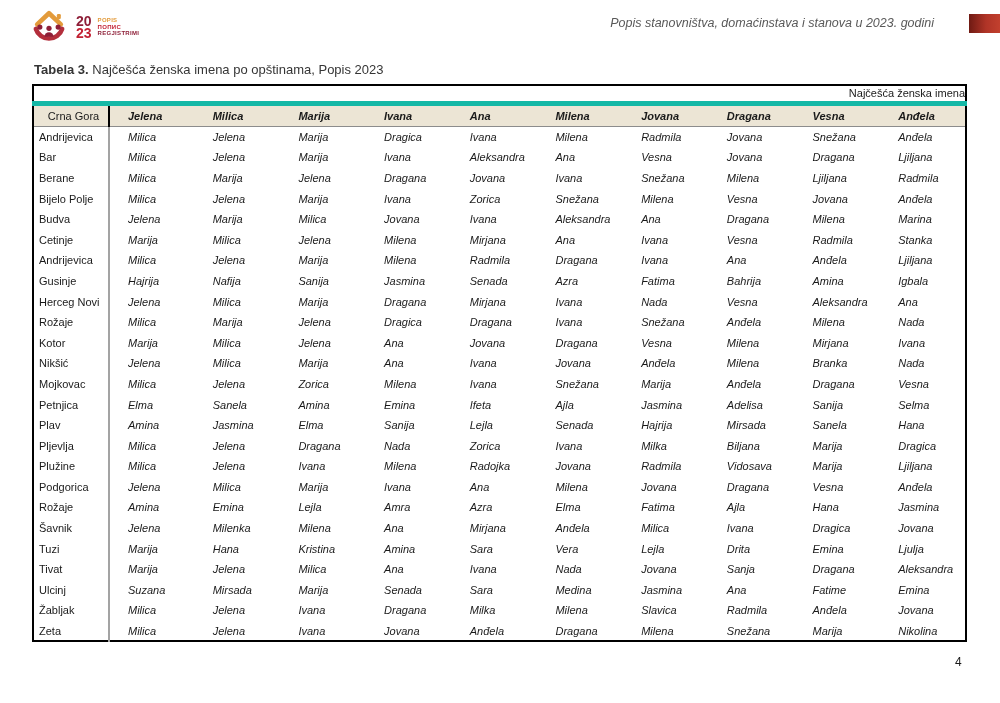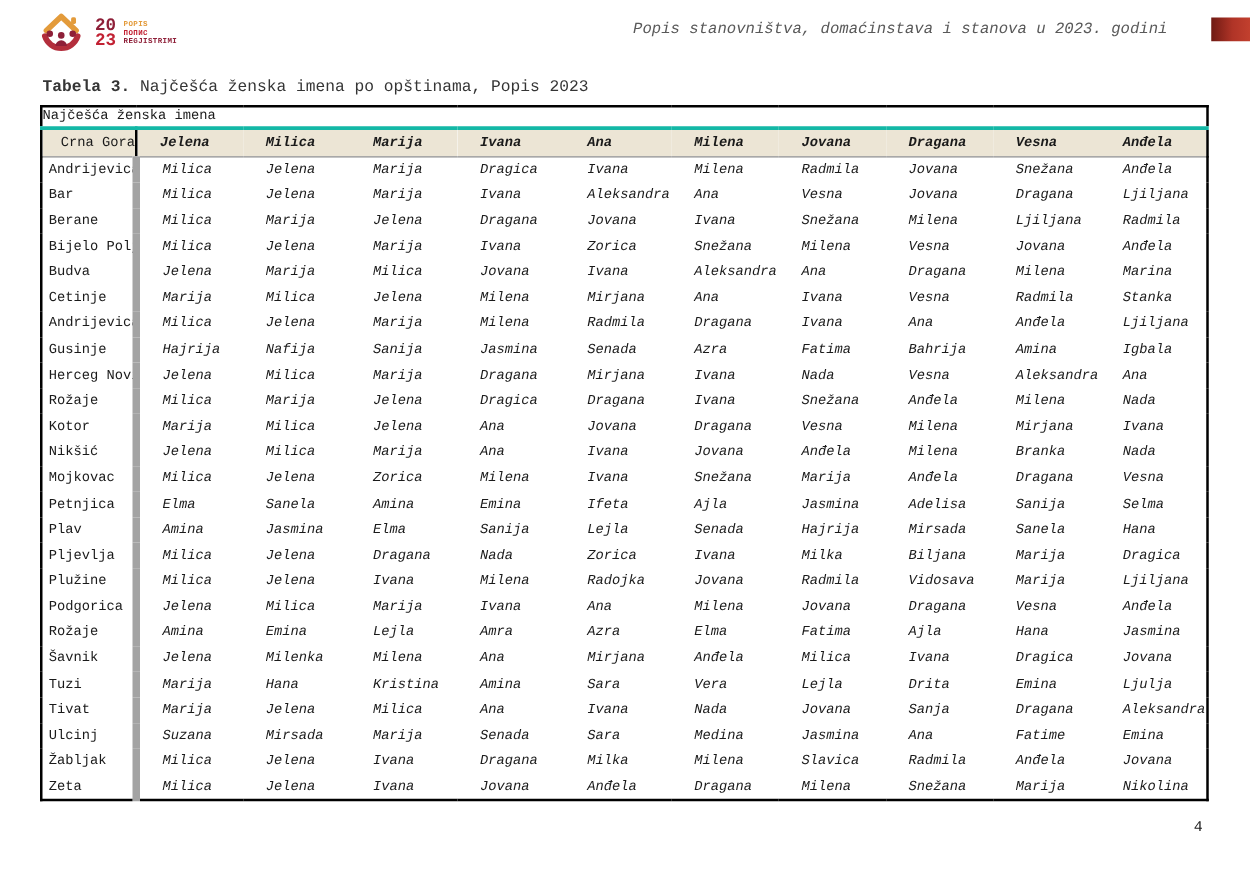--- a/index.html
+++ b/index.html
@@ -2,21 +2,21 @@
 <html><head>
 <meta charset="utf-8">
 <style>
   * { margin: 0; padding: 0; box-sizing: border-box; }
   body {
     width: 1000px; height: 703px;
     background: #ffffff;
     font-family: "Liberation Sans", sans-serif;
     overflow: hidden;
   }
-  .page { position: relative; width: 1000px; height: 703px; background:#fff;font-family:Liberation Mono, monospace; }
+  .page { position: relative; width: 1000px; height: 703px; background:#fff; }
 
   
   .logo { position: absolute; left: 28px; top: 7px; display: flex; align-items: center; gap: 6px; }
   .logo-year { display: flex; flex-direction: column; line-height: 12px; font-weight: bold; font-size: 14px; font-style: normal; }
   .logo-year .y1 { color: #8e1f38; }
   .logo-year .y2 { color: #c22133; text-align: right; }
   .logo-text { display: flex; flex-direction: column; line-height: 6.5px; font-weight: bold; font-size: 6px; letter-spacing: .3px; }
   .logo-text .l1 { color: #e39b3b; }
   .logo-text .l2 { color: #c22133; }
   .logo-text .l3 { color: #8e1f38; }
@@ -35,36 +35,36 @@
   .table-title .bold { font-weight: bold; }
 
   
   .table-wrap { position: absolute; left: 32px; top: 84px; width: 935px; }
   table { width: 100%; border-collapse: collapse; table-layout: fixed; border: 2px solid #000; }
   col.c-muni { width: 76px; }
   th, td { overflow: hidden; white-space: nowrap; }
 
   th.span-head {
     font-size: 11px; font-weight: normal; color: #1a1a1a;
-    text-align: left; height: 15px; padding: 1px 0 2px 0;
-    border-bottom: 3px solid #14b8a6; background: #fff;
+    text-align: right; height: 15px; padding: 1px 0 2px 0;
+    border-bottom: 5px solid #14b8a6; background: #fff;
   }
   tr.top-row { background: #ece5d5; }
   tr.top-row th { border-bottom: 1px solid #8c8c8c; height: 23px; }
   th.region {
     font-size: 11px; font-weight: normal; font-style: normal; color: #1a1a1a;
-    text-align: right; padding-left: 5px; border-right: 2px solid #000;
+    text-align: center; padding-left: 5px; border-right: 2px solid #000;
   }
   th.name-head {
     font-size: 11px; font-weight: bold; font-style: italic; color: #1a1a1a;
     text-align: left; padding-left: 18px;
   }
   td.muni {
     font-size: 11px; color: #1a1a1a; height: 20.6px;
-    padding-left: 5px; border-right: 6px solid #a3a3a3;
+    padding-left: 5px; border-right: 2px solid #a3a3a3;
   }
   td.name-cell {
     font-size: 11px; font-style: italic; color: #1a1a1a;
     padding-left: 18px;
   }
 
   
   .page-number { position: absolute; left: 955px; top: 655px; font-size: 12px; color: #1a1a1a; }
 </style>
 </head>

